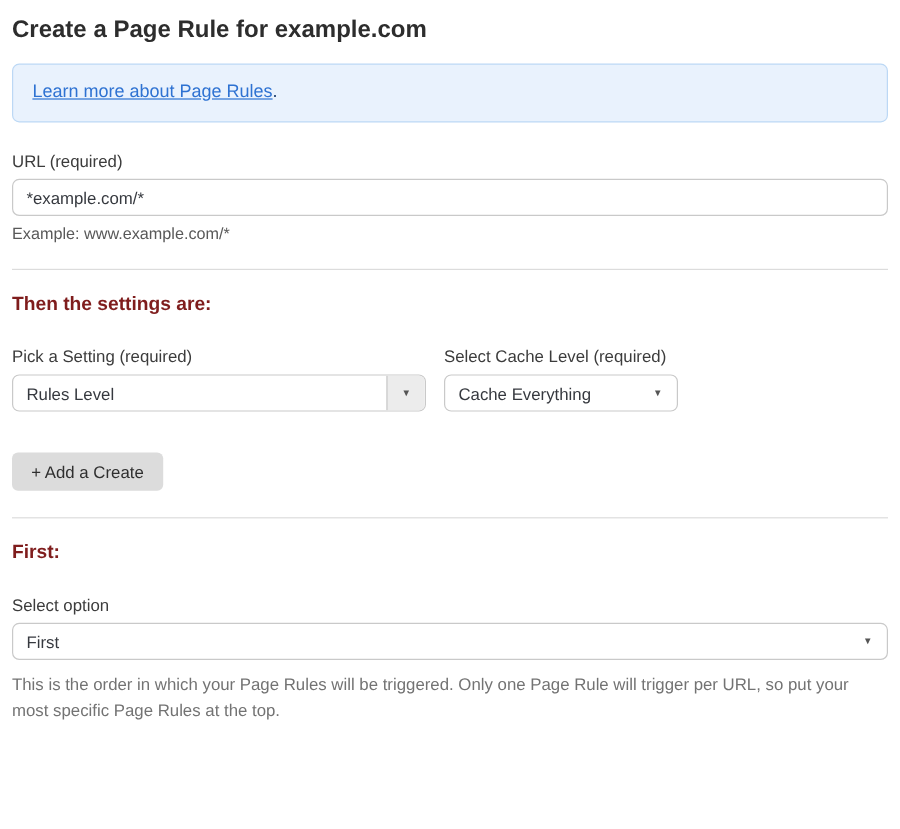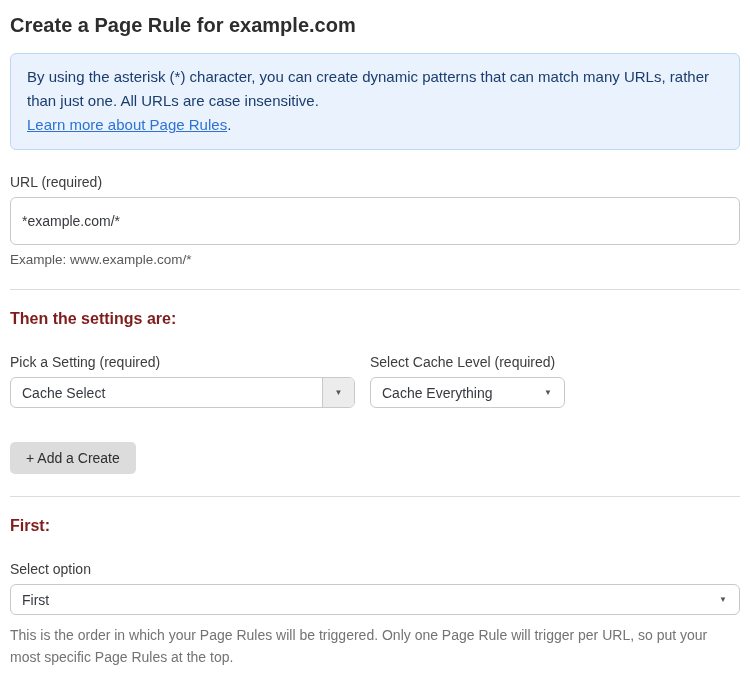--- a/index.html
+++ b/index.html
@@ -34,21 +34,21 @@
     text-decoration: underline;
     cursor: pointer;
   }
   .field-label {
     font-size: 14px;
     color: #3c3c3c;
     margin-bottom: 7px;
   }
   .text-input {
     width: 100%;
-    height: 48px;
+    height: 31px;
     border: 1px solid #c9c9c9;
     border-radius: 6px;
     padding: 0 11px;
     font-size: 14px;
     color: #36393f;
     font-family: "Liberation Sans", sans-serif;
     outline: none;
     background: #fff;
   }
   .helper-text {
@@ -137,37 +137,36 @@
   .mt26 { margin-top: 26px; }
 </style>
 </head>
 <body>
 
 
 
 <h1 class="page-title">Create a Page Rule for example.com</h1>
 
 <div class="info-box">
-  <div>By using the asterisk (*) character, you can create dynamic patterns that can match many URLs, rather than just one. All URLs are case insensitive.</div>
   <div><a class="info-link">Learn more about Page Rules</a><span>.</span></div>
 </div>
 
 <div class="field-label">URL (required)</div>
 <input class="text-input" type="text" value="*example.com/*" style="">
 <div class="helper-text">Example: www.example.com/*</div>
 
 <hr class="divider">
 
 <div class="section-heading">Then the settings are:</div>
 
 <div class="settings-row">
   <div class="settings-col-left">
     <div class="field-label">Pick a Setting (required)</div>
     <div class="fake-select">
-      <span class="select-value">Cache Select</span>
+      <span class="select-value">Rules Level</span>
       <span class="select-arrow-seg">
         <span class="arrow-glyph">▼</span>
       </span>
     </div>
   </div>
   <div class="settings-col-right">
     <div class="field-label">Select Cache Level (required)</div>
     <div class="fake-select">
       <span class="select-value">Cache Everything</span>
       <span class="inline-arrow">

